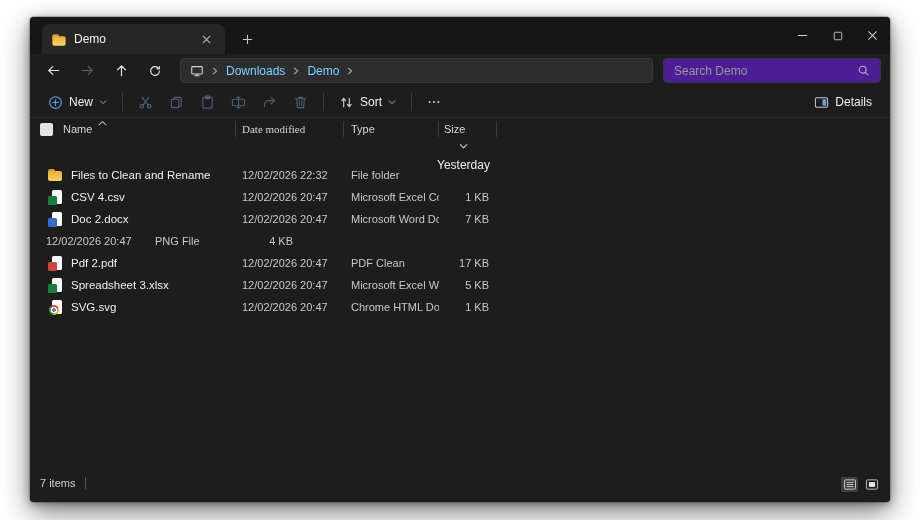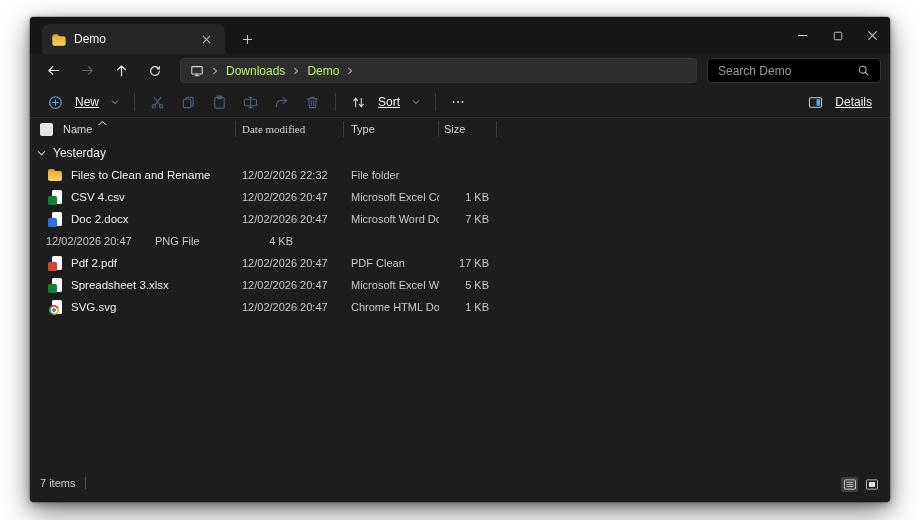--- a/index.html
+++ b/index.html
@@ -26,54 +26,54 @@
   .win-btn { width:35px; height:100%; display:flex; align-items:center; justify-content:center; color:#cfcfcf; }
 
   
   .navrow { height:33px; background:#1d1d1d; display:flex; align-items:center; padding:0 9px; }
   .nav-btn { width:28px; height:26px; display:flex; align-items:center; justify-content:center; border-radius:4px; margin-right:6px; color:#e4e4e4; flex:0 0 auto; }
   .nav-btn.disabled { color:#5e5e5e; }
   .addressbar {
     flex:1; height:25px; background:#2d2d2d; border:1px solid #383838; border-radius:4px;
     display:flex; align-items:center; padding:0 9px; gap:7px; margin:0 5px; min-width:0;
   }
-  .crumb { color:#bef264; white-space:nowrap; }
+  .crumb { color:#7dd3fc; white-space:nowrap; }
   .crumb-sep { color:#a8a8a8; display:flex; align-items:center; }
   .searchbox {
-    width:174px; height:25px; background:#000000; border:1px solid #383838; border-radius:4px;
+    width:218px; height:25px; background:#4c1d95; border:1px solid #383838; border-radius:4px;
     display:flex; align-items:center; padding:0 10px; margin-left:5px; flex:0 0 auto;
   }
   .searchbox input {
     flex:1; background:transparent; border:none; outline:none; color:#eaeaea;
     font-family:"Liberation Sans",sans-serif; font-size:12px; min-width:0;
   }
   .searchbox input::placeholder { color:#9b9b9b; }
 
   
   .toolbar { height:31px; display:flex; align-items:center; padding:0 10px; border-bottom:1px solid #2e2e2e; background:#1d1d1d; }
-  .tb-btn { display:flex; align-items:center; gap:12px; padding:0 8px; height:25px; border-radius:4px; color:#f0f0f0; flex:0 0 auto;text-decoration:underline; }
+  .tb-btn { display:flex; align-items:center; gap:6px; padding:0 8px; height:25px; border-radius:4px; color:#f0f0f0; flex:0 0 auto; }
   .tb-ico { display:flex; align-items:center; justify-content:center; }
   .tb-divider { width:1px; height:18px; background:#3a3a3a; margin:0 7px; flex:0 0 auto; }
   .chev { color:#a9a9a9; display:flex; align-items:center; }
   .details-btn { margin-left:auto; }
 
   
   .colheader { height:22px; display:flex; align-items:flex-end; padding:0 0 2px 10px; position:relative; color:#d6d6d6; font-size:11px; }
   .hcell { position:relative; display:flex; align-items:center; height:18px; }
   .hcell::after { content:""; position:absolute; right:0; top:1px; bottom:1px; width:1px; background:#3c3c3c; }
   .h-name { width:196px; gap:10px; padding-left:0; }
   .h-date { width:108px; padding-left:6px;font-family:Liberation Serif, serif; }
   .h-type { width:95px; padding-left:7px; }
   .h-size { width:58px; padding-left:5px; }
   .checkbox { width:13px; height:13px; background:#e4e4e4; border-radius:2px; flex:0 0 auto; }
   .sort-caret { position:absolute; left:58px; top:0px; color:#b9b9b9; }
 
   
   .filearea { position:relative; }
-  .grouprow { height:22px; display:flex; align-items:center; gap:7px; padding-left:7px; color:#ededed; font-size:12px; margin-top:2px; }
+  .grouprow { height:22px; display:flex; align-items:center; gap:7px; padding-left:7px; color:#ededed; font-size:12px; margin-top:2px;flex-direction:column; }
   .rows { display:block; }
   .frow { height:22px; display:flex; align-items:center; padding-left:10px; }
   .c-name { width:196px; display:flex; align-items:center; gap:8px; padding-left:8px; color:#efefef; font-size:11.5px; white-space:nowrap; overflow:hidden; }
   .c-date { width:108px; padding-left:6px; color:#c9c9c9; font-size:11px; }
   .c-type { width:95px; padding-left:7px; color:#c9c9c9; font-size:11px; white-space:nowrap; overflow:hidden; }
   .c-size { width:58px; text-align:right; padding-right:8px; color:#c9c9c9; font-size:11px; }
 
   
   .fi { position:relative; width:15px; height:15px; flex:0 0 auto; }
   .fi-folder::after { content:""; position:absolute; left:0; top:1px; width:7px; height:5px; border-radius:2px 2px 0 0; background:#d99b2f; }

